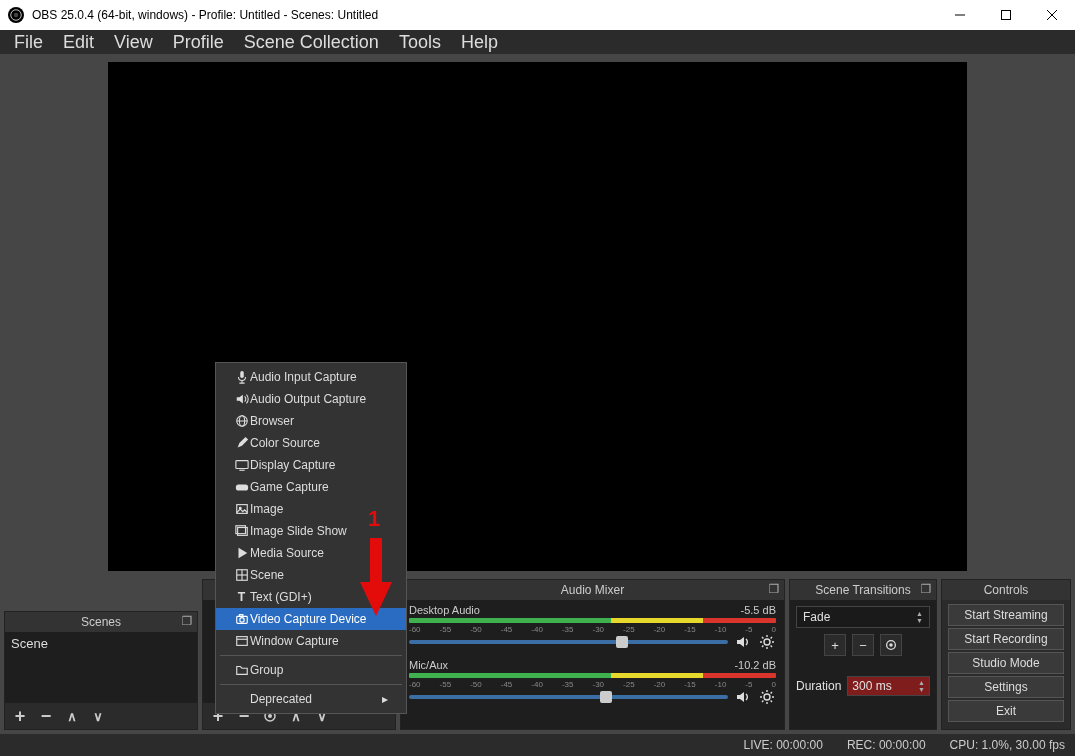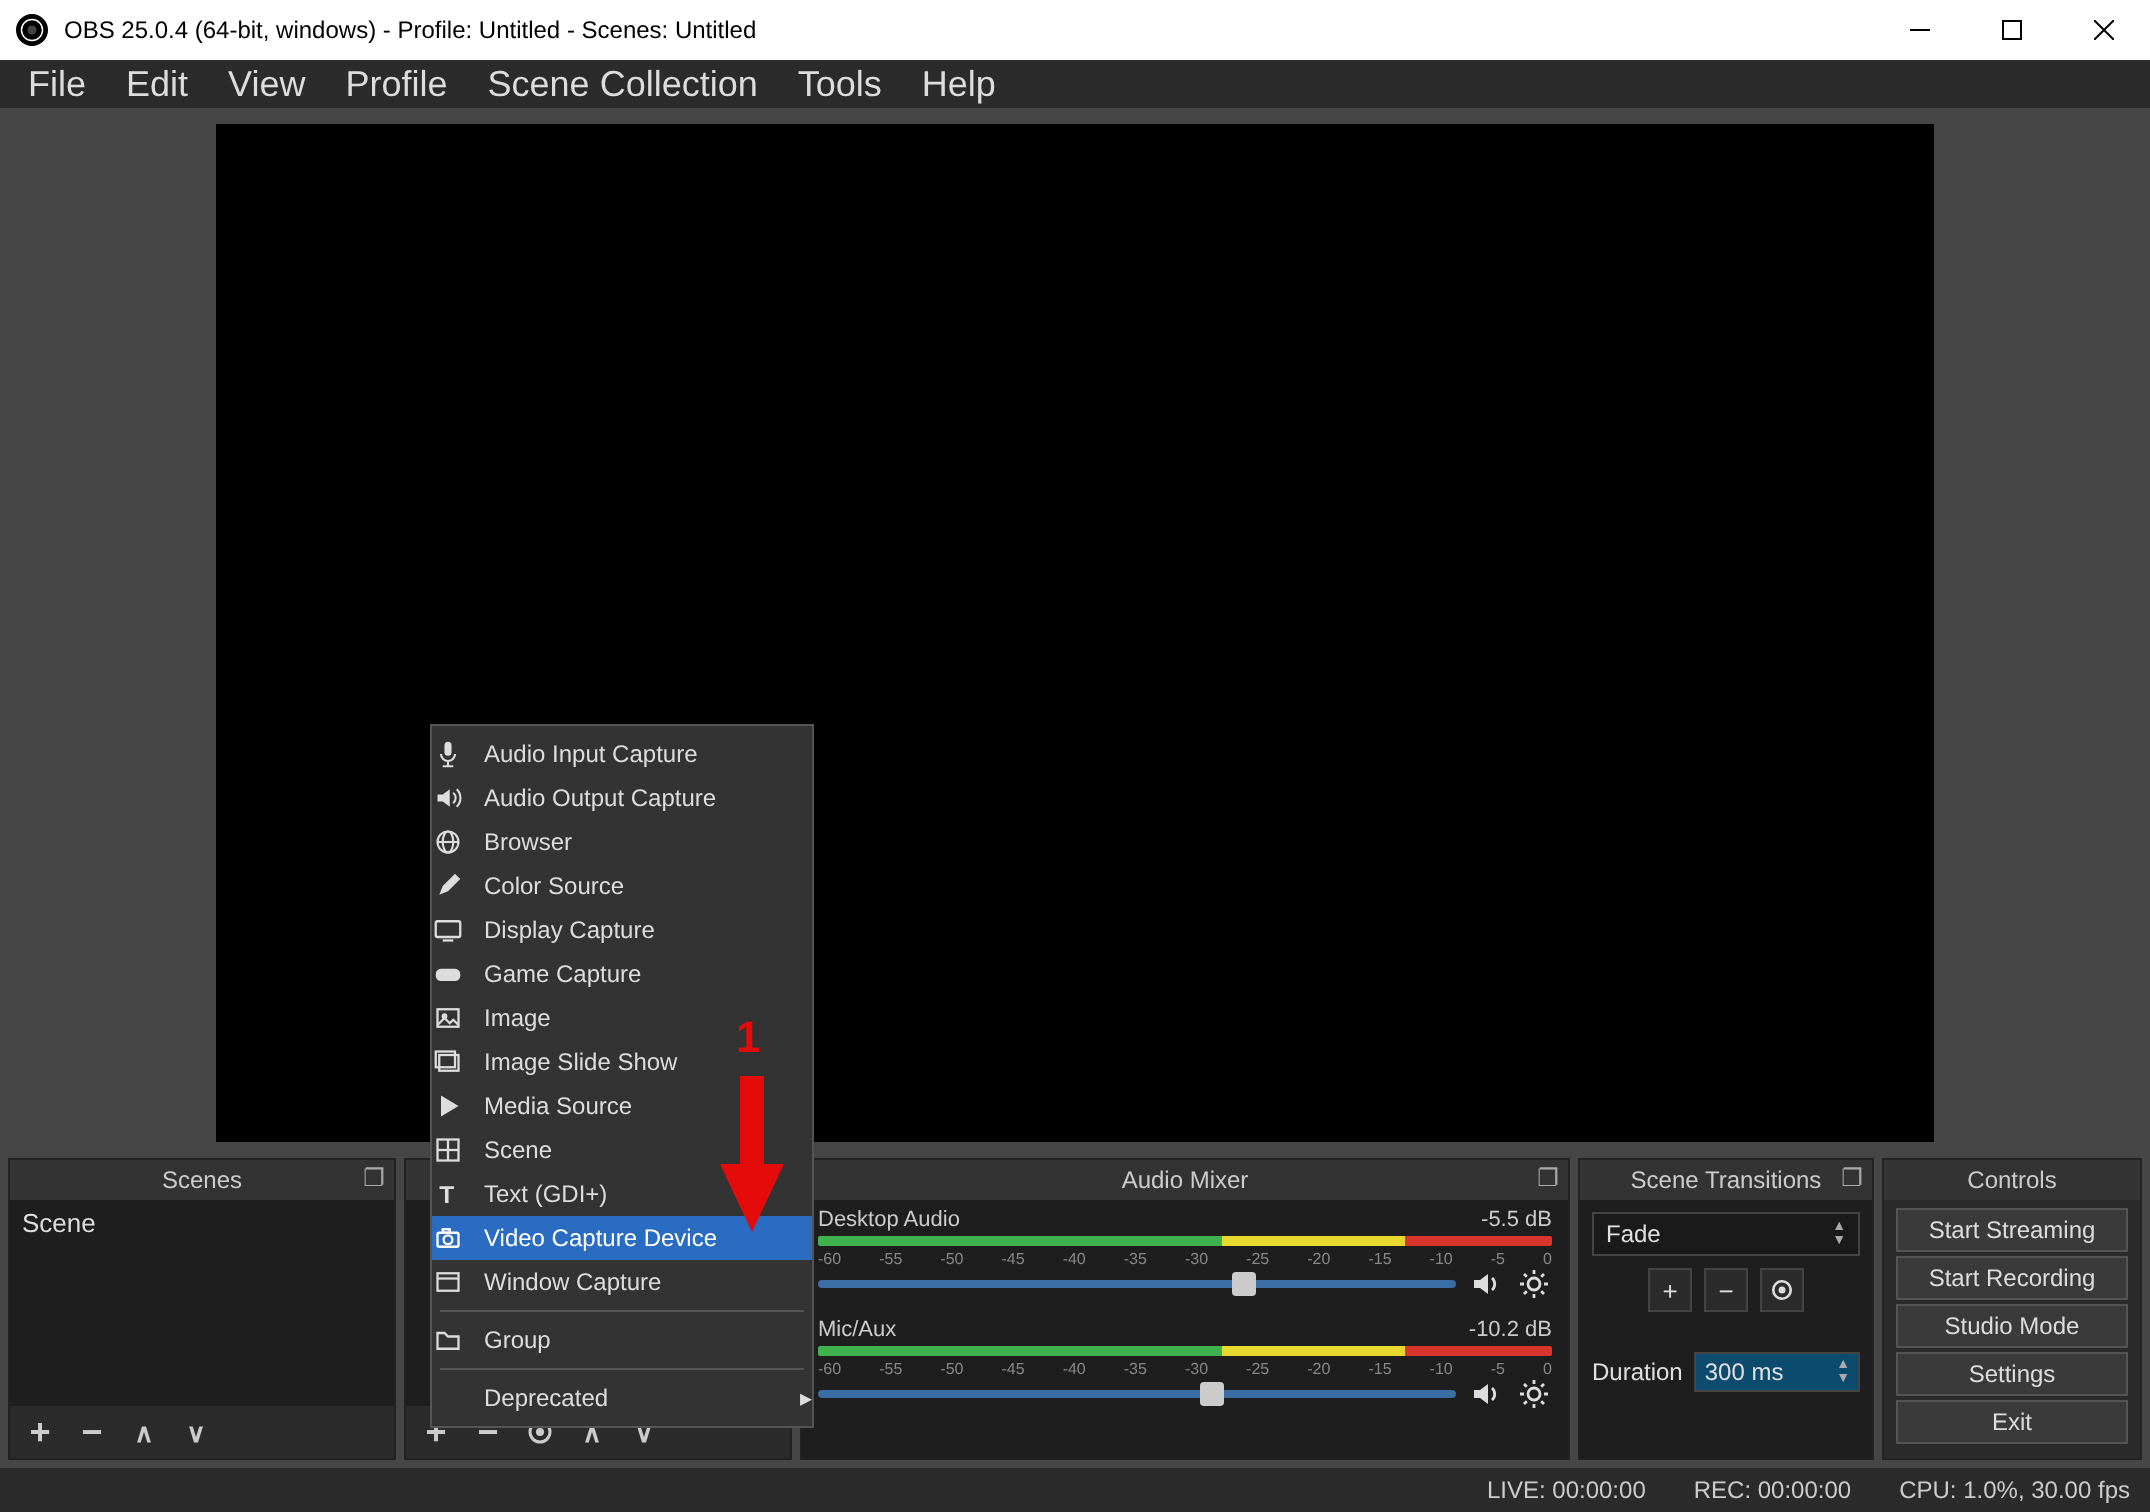--- a/index.html
+++ b/index.html
@@ -14,46 +14,46 @@
 .menubar { height: 24px; background: #2b2b2b; display: flex; align-items: center; padding: 0 4px; }
 .menubar .menu-item { padding: 3px 10px; color: #ddd; font-size: 18px; }
 .work-area { flex: 1; background: #464646; display: flex; flex-direction: column; position: relative; }
 .preview-container { flex: 1; padding: 8px; display: flex; }
 .preview { flex: 1; background: #000; margin: 0 100px; }
 .bottom-docks { display: flex; height: 155px; padding: 0 4px 4px 4px; gap: 4px; }
 .dock { background: #2b2b2b; display: flex; flex-direction: column; border: 1px solid #222; }
 .dock-header { height: 20px; background: #333; display: flex; align-items: center; justify-content: center; position: relative; font-size: 12px; color: #ccc; }
 .dock-header .pop-btn { position: absolute; right: 4px; top: 3px; width: 12px; height: 12px; display: flex; align-items: center; justify-content: center; color: #aaa; }
 .dock-body { flex: 1; background: #1e1e1e; overflow: hidden; position: relative; }
-.scenes-dock { width: 194px; }
+.scenes-dock { width: 194px; margin-top: 32px; }
 .sources-dock { width: 194px; }
 .mixer-dock { flex: 1; }
 .trans-dock { width: 148px; }
 .controls-dock { width: 130px; }
 .scene-list-item { padding: 4px 6px; background: #1e1e1e; color: #ddd; }
 .dock-footer { height: 26px; background: #2b2b2b; display: flex; align-items: center; padding: 0 4px; gap: 4px; }
 .tool-btn { width: 22px; height: 20px; display: flex; align-items: center; justify-content: center; color: #ccc; font-size: 18px; font-weight: bold; }
 .mixer-channel { padding: 4px 8px; }
 .mixer-row1 { display: flex; justify-content: space-between; font-size: 11px; color: #ccc; }
 .meter-bar { height: 5px; background: linear-gradient(to right, #3fb24f 0%, #3fb24f 55%, #e6d92c 55%, #e6d92c 80%, #d9352c 80%, #d9352c 100%); margin: 2px 0; border-radius: 1px; }
 .ticks { height: 8px; display: flex; justify-content: space-between; font-size: 8px; color: #888; }
 .slider-row { display: flex; align-items: center; gap: 6px; }
 .slider-track { flex: 1; height: 4px; background: #3a6ea5; position: relative; border-radius: 2px; }
 .slider-thumb { position: absolute; top: -4px; width: 12px; height: 12px; background: #ccc; border-radius: 2px; }
 .mix-icon { width: 18px; height: 18px; display: flex; align-items: center; justify-content: center; color: #ccc; }
 .trans-body { padding: 6px; }
 .combo { background: #1a1a1a; border: 1px solid #444; height: 22px; display: flex; align-items: center; padding: 0 6px; justify-content: space-between; font-size: 12px; }
 .trans-btn-row { display: flex; justify-content: center; gap: 6px; margin-top: 6px; }
 .sq-btn { width: 22px; height: 22px; display: flex; align-items: center; justify-content: center; color: #ddd; background: #2b2b2b; border: 1px solid #444; }
 .dur-row { display: flex; align-items: center; gap: 6px; margin-top: 20px; font-size: 12px; }
-.spin { background: #0c4a6e; border: 1px solid #444; height: 20px; flex: 1; display: flex; align-items: center; padding: 0 4px; justify-content: space-between; }
+.spin { background: #7f1d1d; border: 1px solid #444; height: 20px; flex: 1; display: flex; align-items: center; padding: 0 4px; justify-content: space-between; }
 .ctrl-btn { background: #3a3a3a; border: 1px solid #555; height: 22px; margin: 2px 6px; display: flex; align-items: center; justify-content: center; font-size: 12px; color: #ddd; }
 .statusbar { height: 22px; background: #2b2b2b; display: flex; align-items: center; justify-content: flex-end; padding: 0 10px; gap: 24px; font-size: 12px; color: #ccc; }
 .context-menu { position: absolute; left: 215px; top: 362px; width: 192px; background: #333; border: 1px solid #555; z-index: 100; padding: 3px 0; }
-.ctx-item { height: 22px; display: flex; align-items: center; padding: 0 0; gap: 10px; color: #ddd; font-size: 12px; }
+.ctx-item { height: 22px; display: flex; align-items: center; padding: 0 18px; color: #ddd; font-size: 12px; }
 .ctx-item.highlighted { background: #2a6cc2; color: #fff; }
 .ctx-icon { width: 16px; height: 16px; display: flex; align-items: center; justify-content: center; flex-shrink: 0; }
 .ctx-sep { height: 1px; background: #555; margin: 3px 4px; }
 .ctx-item .sub-arrow { margin-left: auto; }
 .arrow-annotation { position: absolute; left: 358px; top: 506px; z-index: 200; color: #e40b0b; font-family: Arial; }
 .arrow-annotation .num { font-size: 22px; font-weight: 900; position: absolute; top: 0; left: 10px; }
 .arrow-annotation svg { position: absolute; top: 32px; left: 0; }
 .spin-btns { display: flex; flex-direction: column; font-size: 7px; line-height: 7px; color: #aaa; }
 </style>
 </head>

